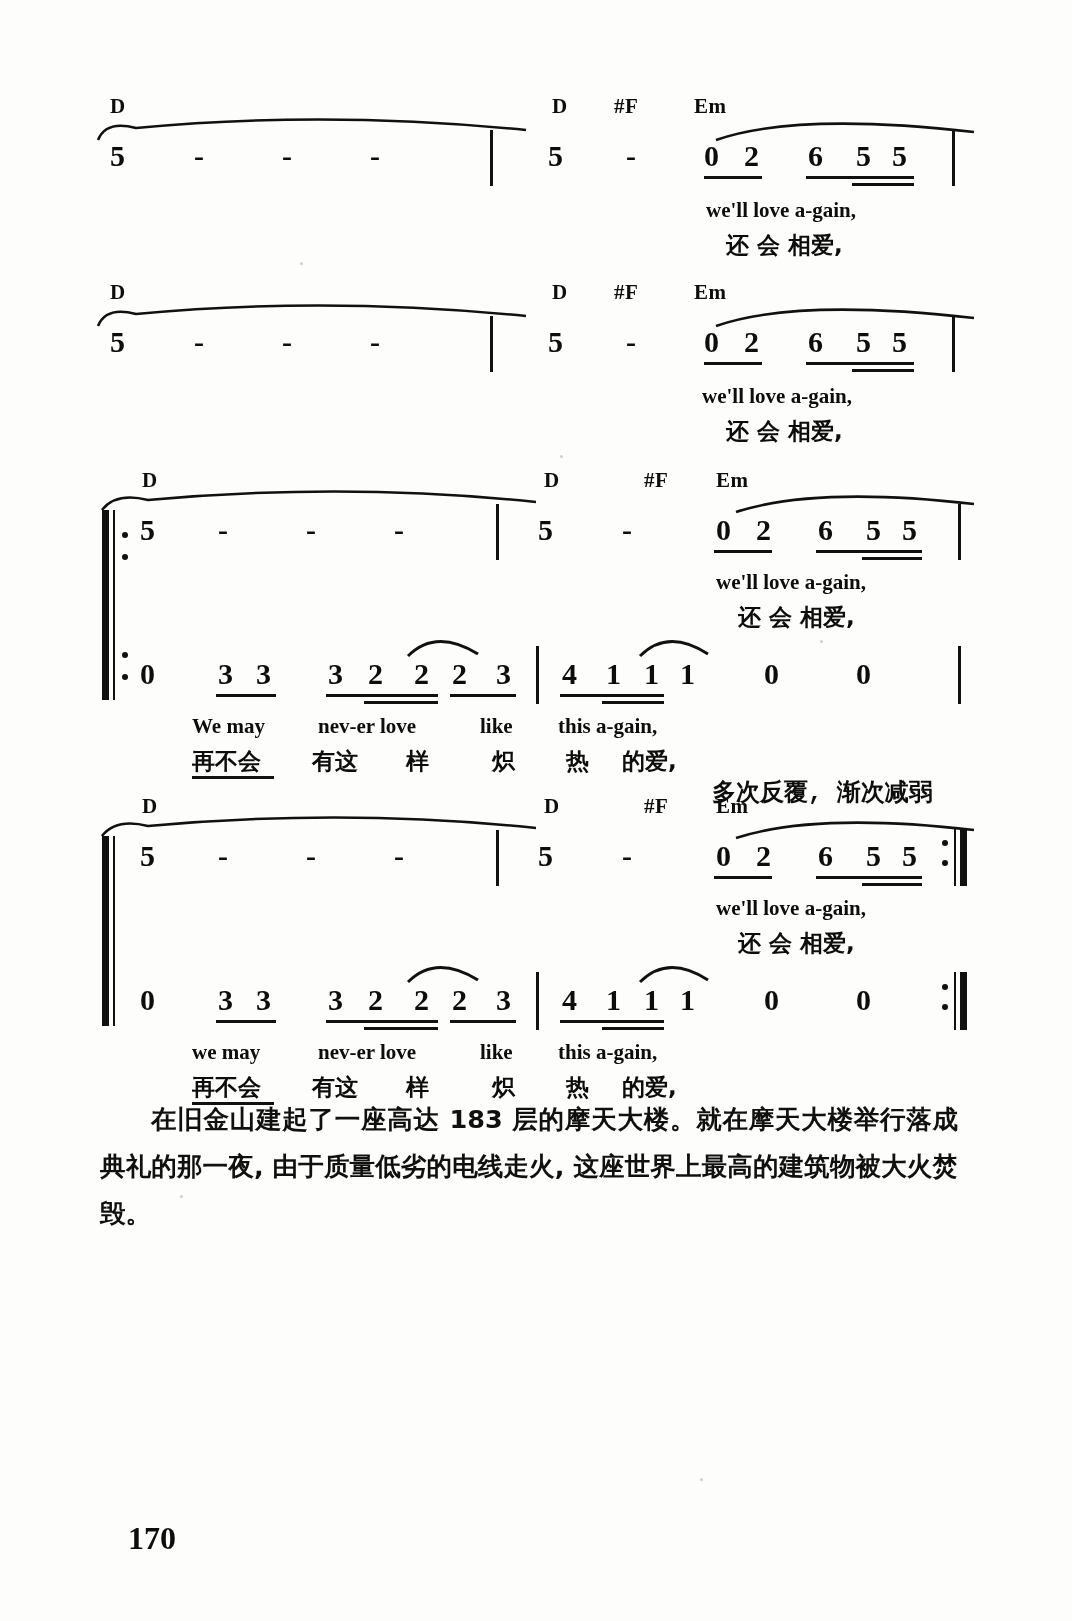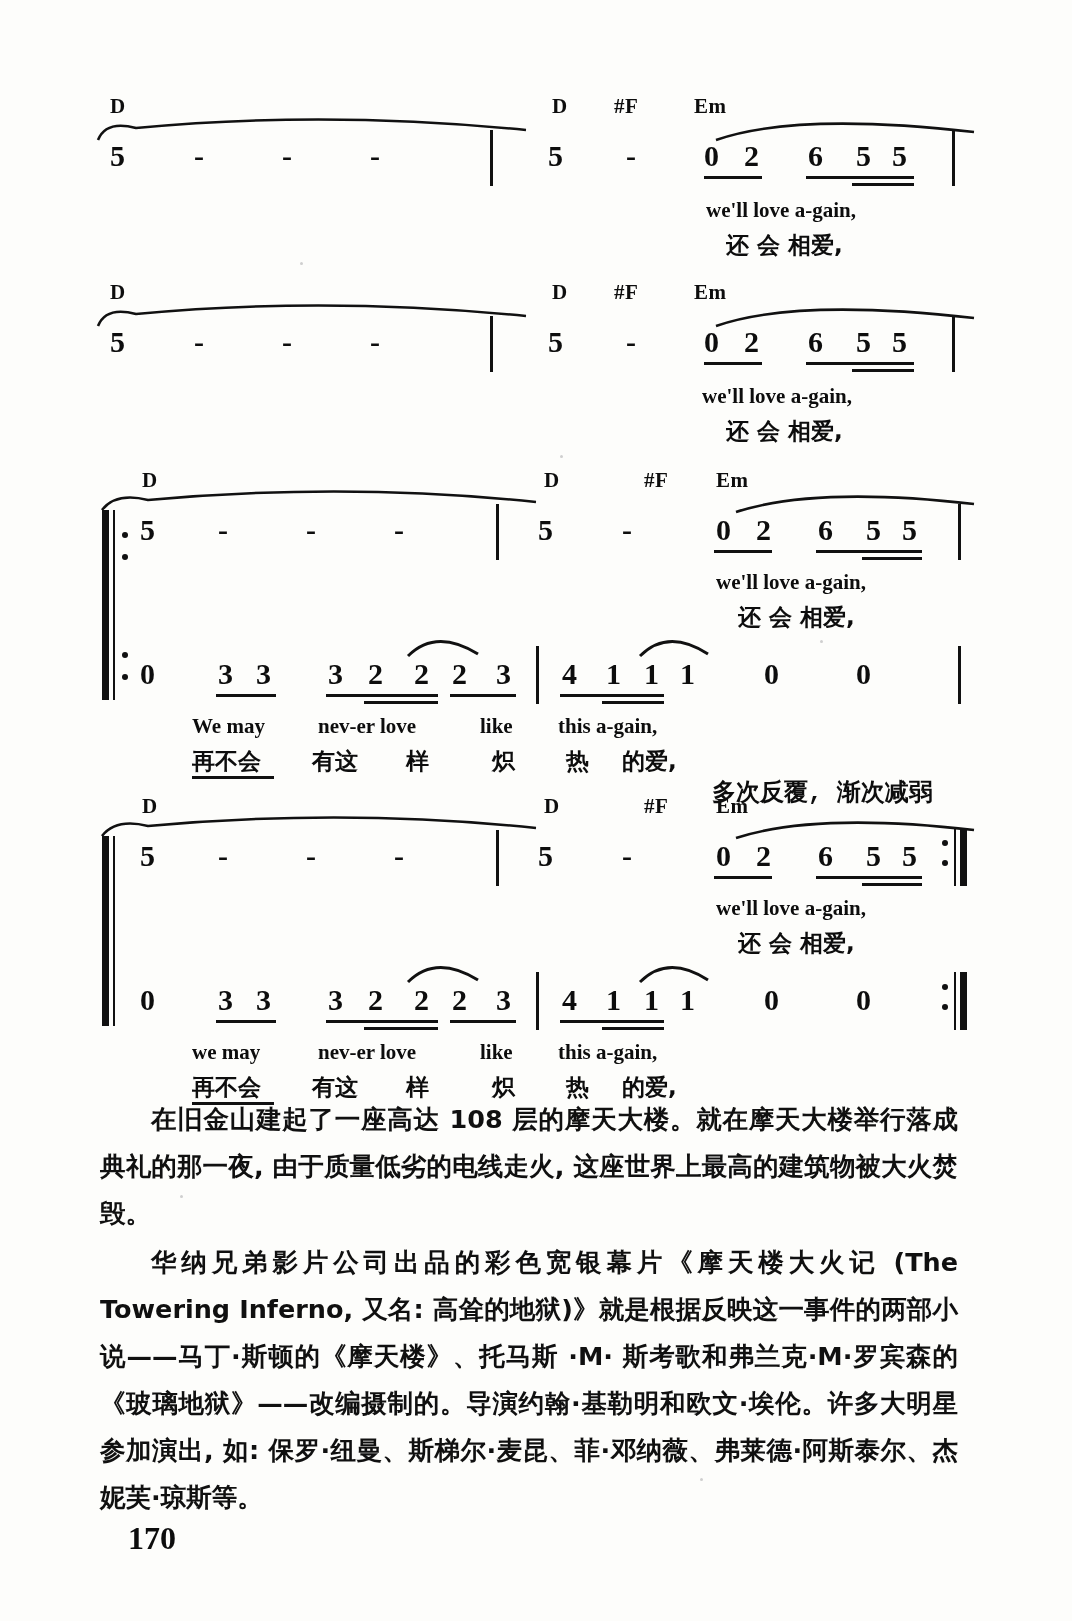--- a/index.html
+++ b/index.html
@@ -424,22 +424,21 @@
         <span class="lyric-cn" style="left:310px;">样</span>
         <span class="lyric-cn" style="left:396px;">炽</span>
         <span class="lyric-cn" style="left:470px;">热</span>
         <span class="lyric-cn" style="left:526px;">的爱,</span>
       </div>
     </div>
 
   </div>
 
   <div class="prose">
-    <p>在旧金山建起了一座高达 108 层的摩天大楼。就在摩天大楼举行落成典礼的那一夜, 由于质量低劣的电线走火, 这座世界上最高的建筑物被大火焚毁。</p>
-    <p>华纳兄弟影片公司出品的彩色宽银幕片《摩天楼大火记 (The Towering Inferno, 又名: 高耸的地狱)》就是根据反映这一事件的两部小说——马丁·斯顿的《摩天楼》、托马斯 ·M· 斯考歌和弗兰克·M·罗宾森的《玻璃地狱》——改编摄制的。导演约翰·基勒明和欧文·埃伦。许多大明星参加演出, 如: 保罗·纽曼、斯梯尔·麦昆、菲·邓纳薇、弗莱德·阿斯泰尔、杰妮芙·琼斯等。</p>
+    <p>在旧金山建起了一座高达 183 层的摩天大楼。就在摩天大楼举行落成典礼的那一夜, 由于质量低劣的电线走火, 这座世界上最高的建筑物被大火焚毁。</p>
   </div>
 
   <div class="folio">170</div>
 
   <span class="speck" style="left:300px;top:262px;width:3px;height:3px;"></span>
   <span class="speck" style="left:560px;top:455px;width:3px;height:3px;"></span>
   <span class="speck" style="left:820px;top:640px;width:3px;height:3px;"></span>
   <span class="speck" style="left:180px;top:1195px;width:3px;height:3px;"></span>
   <span class="speck" style="left:700px;top:1478px;width:3px;height:3px;"></span>
 

